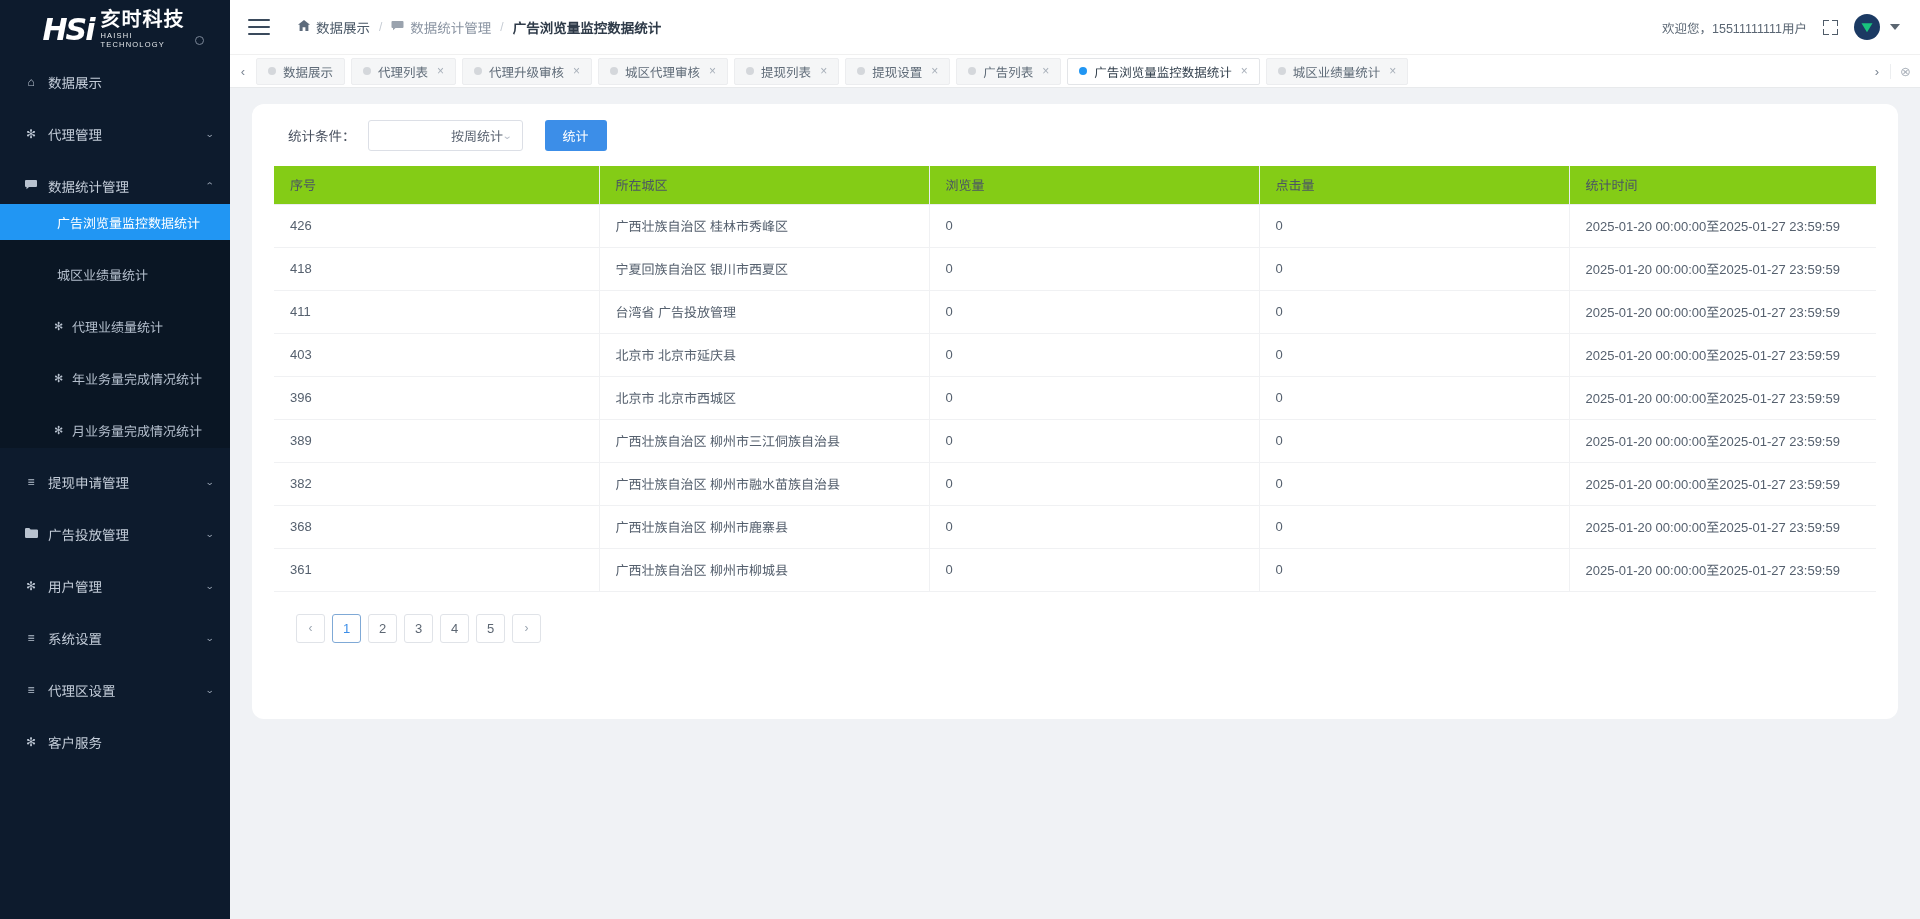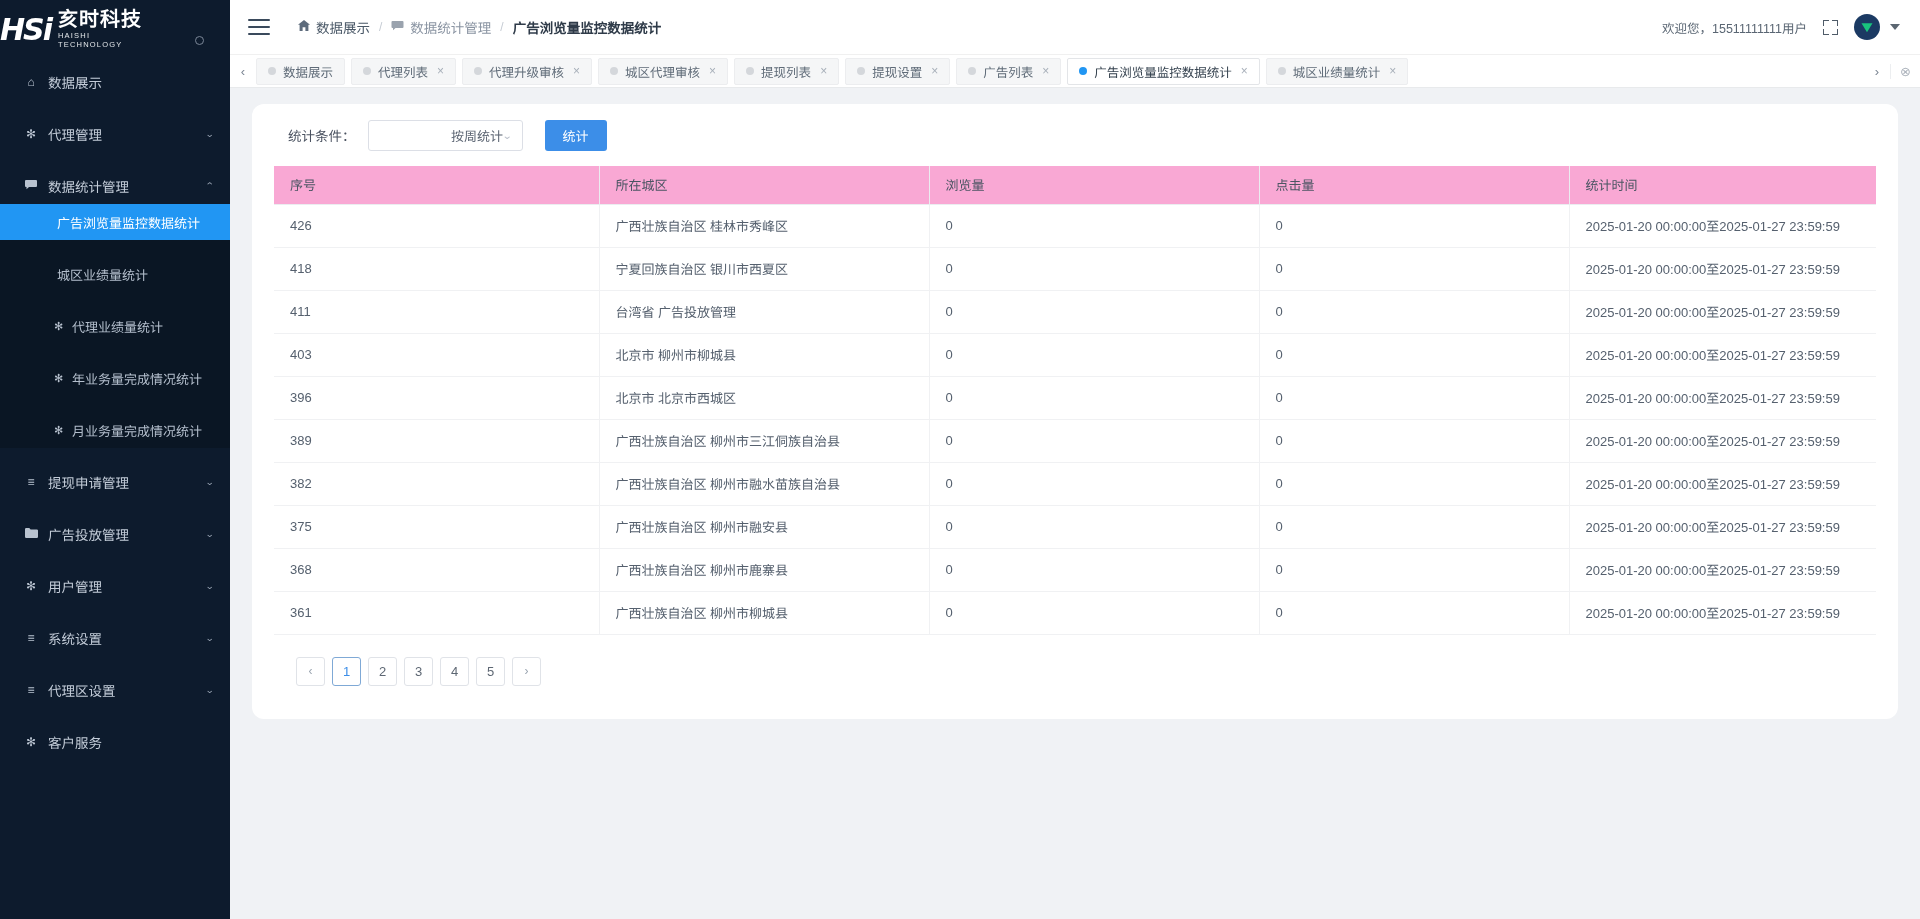--- a/index.html
+++ b/index.html
@@ -15,21 +15,21 @@
   .app { display: flex; width: 1920px; height: 919px; }
 
   
   .sidebar {
     width: 230px; height: 919px; flex: 0 0 230px;
     background: #0d1b2d;
     display: flex; flex-direction: column;
     overflow: hidden;
   }
   .brand {
-    height: 55px; display: flex; align-items: center; justify-content: flex-start;
+    height: 55px; display: flex; align-items: center; justify-content: center;
     position: relative; padding: 4px 3px 0 0;
   }
   .brand-logo { display: flex; align-items: center; gap: 7px; }
   .brand-mark {
     font-family: "DejaVu Sans", sans-serif;
     font-weight: bold; font-style: italic;
     font-size: 30px; color: #ffffff; letter-spacing: -2px;
     line-height: 1;
   }
   .brand-texts { display: flex; flex-direction: column; line-height: 1.05; }
@@ -181,21 +181,21 @@
   .btn-stat {
     margin-left: 22px; height: 31px; padding: 0 18px;
     background: #3c8ee8; color: #fff; font-size: 13px;
     border: none; border-radius: 3px; cursor: pointer;
     display: flex; align-items: center;
   }
 
   .tablewrap { padding: 0 22px; }
   table { width: 100%; border-collapse: collapse; table-layout: fixed; }
   thead th {
-    background: #f9a8d4; height: 38px; text-align: left;
+    background: #84cc16; height: 38px; text-align: left;
     font-size: 13px; font-weight: normal; color: #4b5563;
     padding: 0 16px; border-bottom: 1px solid #ebedf0;
     border-right: 1px solid #ebedf0;
   }
   thead th:last-child { border-right: 0; }
   tbody td {
     height: 43px; font-size: 13px; color: #55606e;
     padding: 0 16px; border-bottom: 1px solid #f0f1f3;
     border-right: 1px solid #f0f1f3;
     white-space: nowrap; overflow: hidden; text-overflow: ellipsis;
@@ -471,21 +471,21 @@
               </tr>
               <tr>
                 <td>411</td>
                 <td>台湾省 广告投放管理</td>
                 <td>0</td>
                 <td>0</td>
                 <td>2025-01-20 00:00:00至2025-01-27 23:59:59</td>
               </tr>
               <tr>
                 <td>403</td>
-                <td>北京市 柳州市柳城县</td>
+                <td>北京市 北京市延庆县</td>
                 <td>0</td>
                 <td>0</td>
                 <td>2025-01-20 00:00:00至2025-01-27 23:59:59</td>
               </tr>
               <tr>
                 <td>396</td>
                 <td>北京市 北京市西城区</td>
                 <td>0</td>
                 <td>0</td>
                 <td>2025-01-20 00:00:00至2025-01-27 23:59:59</td>
@@ -493,27 +493,20 @@
               <tr>
                 <td>389</td>
                 <td>广西壮族自治区 柳州市三江侗族自治县</td>
                 <td>0</td>
                 <td>0</td>
                 <td>2025-01-20 00:00:00至2025-01-27 23:59:59</td>
               </tr>
               <tr>
                 <td>382</td>
                 <td>广西壮族自治区 柳州市融水苗族自治县</td>
-                <td>0</td>
-                <td>0</td>
-                <td>2025-01-20 00:00:00至2025-01-27 23:59:59</td>
-              </tr>
-              <tr>
-                <td>375</td>
-                <td>广西壮族自治区 柳州市融安县</td>
                 <td>0</td>
                 <td>0</td>
                 <td>2025-01-20 00:00:00至2025-01-27 23:59:59</td>
               </tr>
               <tr>
                 <td>368</td>
                 <td>广西壮族自治区 柳州市鹿寨县</td>
                 <td>0</td>
                 <td>0</td>
                 <td>2025-01-20 00:00:00至2025-01-27 23:59:59</td>

